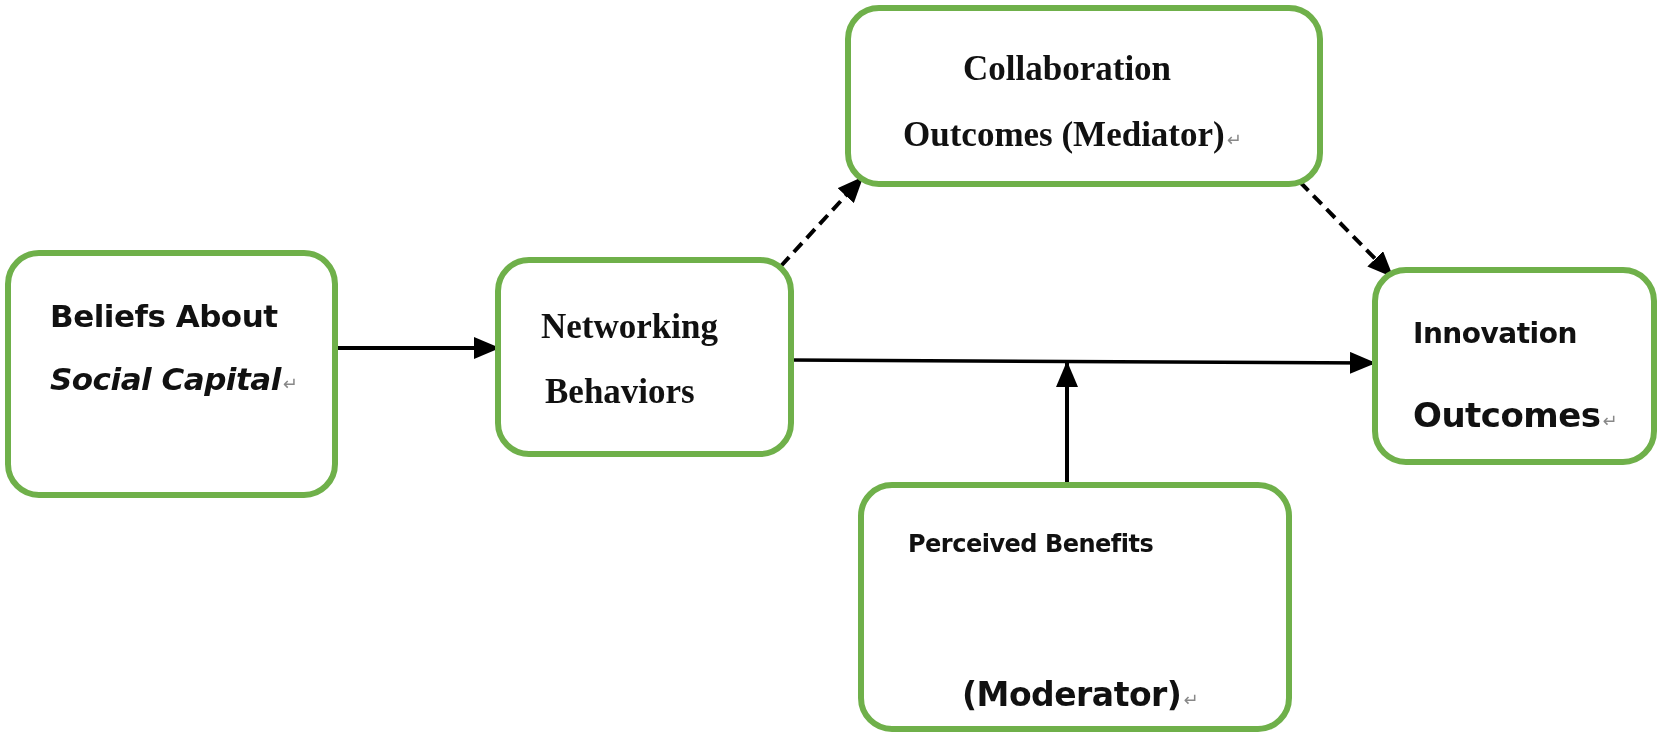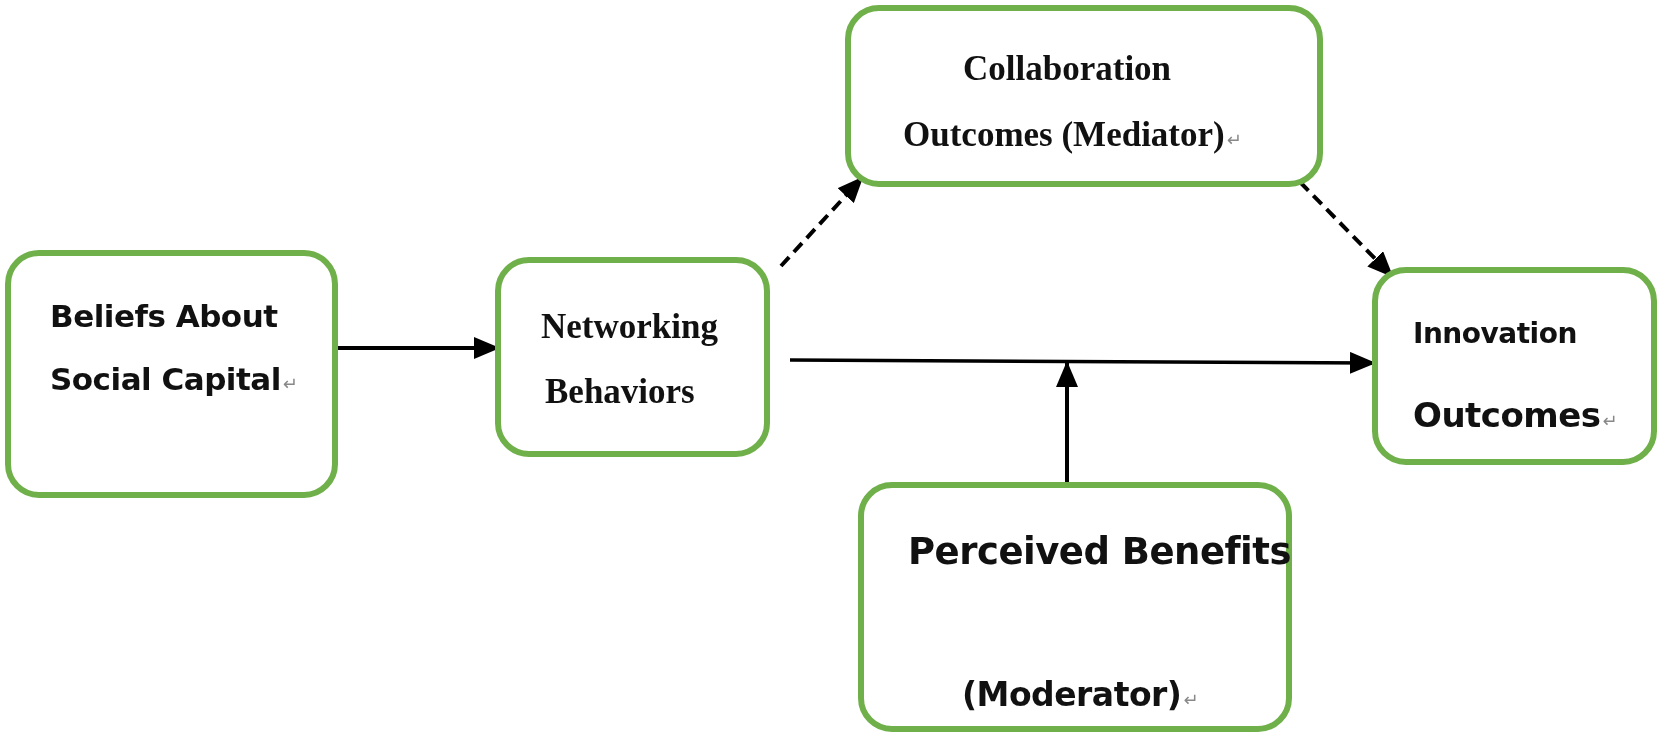--- a/index.html
+++ b/index.html
@@ -36,34 +36,34 @@
   </defs>
   <line x1="337" y1="348" x2="498" y2="348" stroke="#000" stroke-width="4" marker-end="url(#ahBig)"></line>
   <line x1="790" y1="360" x2="1374" y2="363" stroke="#000" stroke-width="3.5" marker-end="url(#ahBig)"></line>
   <line x1="1067" y1="482" x2="1067" y2="363" stroke="#000" stroke-width="4" marker-end="url(#ahBig)"></line>
   <line x1="781" y1="266" x2="862" y2="178" stroke="#000" stroke-width="4" stroke-dasharray="12,7" marker-end="url(#ahBig)"></line>
   <line x1="1300" y1="182" x2="1392" y2="276" stroke="#000" stroke-width="4" stroke-dasharray="12,7" marker-end="url(#ahBig)"></line>
 </svg>
 
 <div class="box" style="left:5px; top:250px; width:333px; height:248px;">
   <span class="line sans" style="left:39px; top:42px;">Beliefs About</span>
-  <span class="line sans" style="left:39px; top:105px;"><span>Social Capital</span><span class="mark">↵</span></span>
+  <span class="line sans" style="left:39px; top:105px;font-style:italic;"><span>Social Capital</span><span class="mark">↵</span></span>
 </div>
 
-<div class="box" style="left:495px; top:257px; width:275px; height:200px;">
+<div class="box" style="left:495px; top:257px; width:299px; height:200px;">
   <span class="line serif" style="left:40px; top:44px;">Networking</span>
   <span class="line serif" style="left:44px; top:109px;">Behaviors</span>
 </div>
 
 <div class="box" style="left:845px; top:5px; width:478px; height:182px;padding-left:32px;">
   <span class="line serif" style="left:112px; top:38px;">Collaboration</span>
   <span class="line serif" style="left:52px; top:104px;"><span>Outcomes (Mediator)</span><span class="mark">↵</span></span>
 </div>
 
 <div class="box" style="left:1372px; top:267px; width:285px; height:198px;">
   <span class="line sans" style="left:35px; top:44px; font-size:28px;">Innovation</span>
   <span class="line sans" style="left:35px; top:110px; font-size:34px;margin-top:12px;"><span>Outcomes</span><span class="mark">↵</span></span>
 </div>
 
 <div class="box" style="left:858px; top:482px; width:434px; height:250px;">
-  <span class="line sans" style="left:44px; top:42px; font-size:37px;">Perceived Benefits</span>
+  <span class="line sans" style="left:44px; top:42px; font-size:24px;">Perceived Benefits</span>
   <span class="line sans" style="left:98px; top:187px; font-size:33px;"><span>(Moderator)</span><span class="mark">↵</span></span>
 </div>
 
 </body></html>

